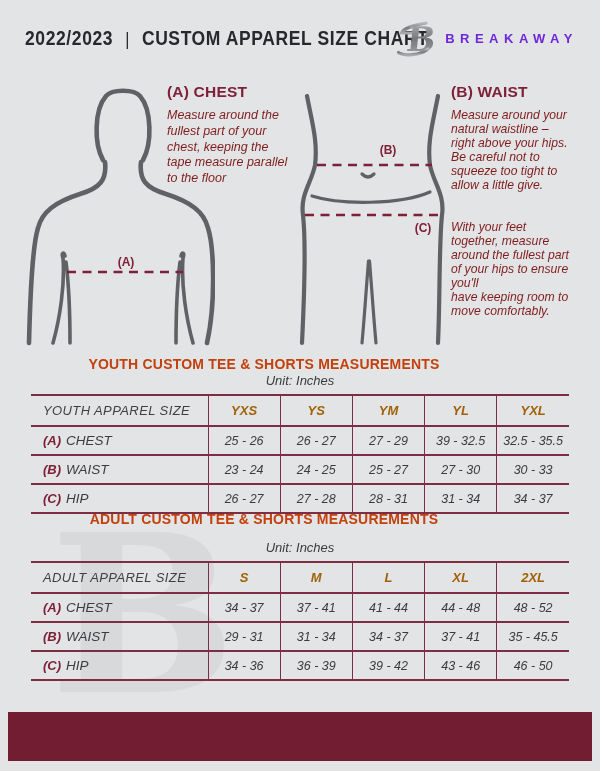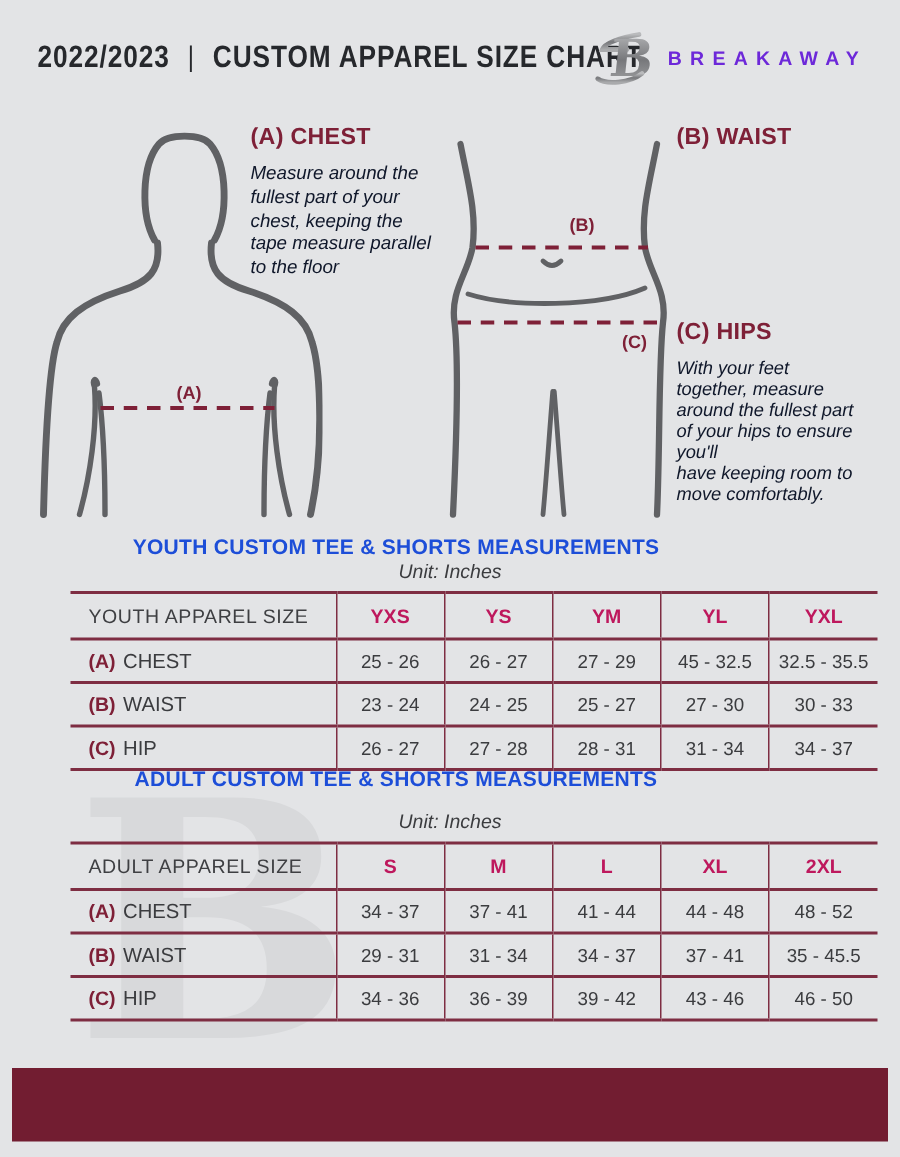--- a/index.html
+++ b/index.html
@@ -16,45 +16,45 @@
   
   .masthead { position:absolute; left:25px; top:28px; display:flex; align-items:center; gap:11px;
     color:#26282c; font-weight:700; font-size:17.5px; letter-spacing:.6px;
     transform:scaleY(1.18); transform-origin:left center; white-space:nowrap; }
   .masthead .divider { font-weight:400; font-size:16px; padding:0 1px; }
   .brandline { position:absolute; right:22px; top:18px; display:flex; align-items:center; gap:11px; }
   .brandline .wordmark { font-size:13px; font-weight:700; letter-spacing:5.5px; color:#6d28d9; }
 
   
   .guide-h { font-size:15.5px; font-weight:700; color:#7e2037; letter-spacing:.2px; }
-  .guide-p { margin-top:7px; font-style:italic; color:#0f172a; white-space:pre-line; }
+  .guide-p { margin-top:7px; font-style:italic; color:#7f1d1d; white-space:pre-line; }
   .chest-block { left:167px; top:83px; width:140px; }
   .chest-block .guide-p { font-size:12.5px; line-height:15.8px; }
   .waist-block { left:451px; top:83px; width:132px; }
   .waist-block .guide-p { font-size:12.2px; line-height:14px; }
   .hips-block  { left:451px; top:213px; width:140px; }
   .hips-block  .guide-p { font-size:12.2px; line-height:14px; }
   .figure-svg { position:absolute; }
   .marker-label { font:700 12px "Liberation Sans", sans-serif; fill:#7e2037; }
 
   
   .section-title { left:0; width:528px; text-align:center; font-size:14px; font-weight:700;
-    color:#1d4ed8; letter-spacing:.2px; }
+    color:#c2410c; letter-spacing:.2px; }
   .unit-label { left:0; width:600px; text-align:center; font-size:13px; font-style:italic; color:#3b3c3f; }
 
   
-  .size-table { position:absolute; left:47px; width:538px; border-collapse:collapse; table-layout:fixed; z-index:1; }
+  .size-table { position:absolute; left:31px; width:538px; border-collapse:collapse; table-layout:fixed; z-index:1;font-style:italic; }
   .size-table col.c0 { width:177px; }
   .size-table th, .size-table td { border-top:2px solid #7e2d42; height:29px; padding:0; font-weight:400; }
   .size-table thead th { height:31px; }
   .size-table tr > *:not(:first-child) { border-left:1.5px solid #7e2d42; text-align:center; }
   .size-table tbody tr:last-child > * { border-bottom:2px solid #7e2d42; }
   .size-table .rowhead { text-align:left; padding-left:12px; }
   .size-table thead .rowhead { font-size:13px; color:#3e3f42; letter-spacing:.4px; }
-  .size-table thead th:not(.rowhead) { font-size:13px; font-weight:700; color:#be185d; }
+  .size-table thead th:not(.rowhead) { font-size:13px; font-weight:700; color:#a16207; }
   .size-table td { font-size:12.5px; color:#3b3c3f; }
   .row-prefix { font-weight:700; color:#7e2037; font-size:13px; }
   .row-label { font-size:13.5px; color:#3b3c3f; margin-left:5px;margin-top:48px; }
 
   
   .watermark { left:50px; top:505px; font-family:"DejaVu Serif", serif; font-weight:700;
     font-size:220px; line-height:1; color:#d8d9db; z-index:0; user-select:none; }
   .footer-bar { left:8px; top:712px; width:584px; height:49px; background:#721d31; z-index:2; }
 </style>
 </head>
@@ -117,24 +117,29 @@
     <div class="guide-h">(A) CHEST</div>
     <p class="guide-p">Measure around the
 fullest part of your
 chest, keeping the
 tape measure parallel
 to the floor</p>
   </div>
 
   <div class="abs waist-block">
     <div class="guide-h">(B) WAIST</div>
+    <p class="guide-p">Measure around your
+natural waistline –
+right above your hips.
+Be careful not to
+squeeze too tight to
+allow a little give.</p>
   </div>
 
   <div class="abs hips-block">
-    <div class="guide-h">(C) HIPS</div>
     <p class="guide-p">With your feet
 together, measure
 around the fullest part
 of your hips to ensure
 you'll
 have keeping room to
 move comfortably.</p>
   </div>
 
   <div class="abs watermark">B</div>
@@ -162,21 +167,21 @@
       </tr>
     </thead>
     <tbody>
       <tr>
         <td class="rowhead">
           <span class="row-prefix">(A)</span><span class="row-label">CHEST</span>
         </td>
         <td>25 - 26</td>
         <td>26 - 27</td>
         <td>27 - 29</td>
-        <td>45 - 32.5</td>
+        <td>39 - 32.5</td>
         <td>32.5 - 35.5</td>
       </tr>
       <tr>
         <td class="rowhead">
           <span class="row-prefix">(B)</span><span class="row-label">WAIST</span>
         </td>
         <td>23 - 24</td>
         <td>24 - 25</td>
         <td>25 - 27</td>
         <td>27 - 30</td>

